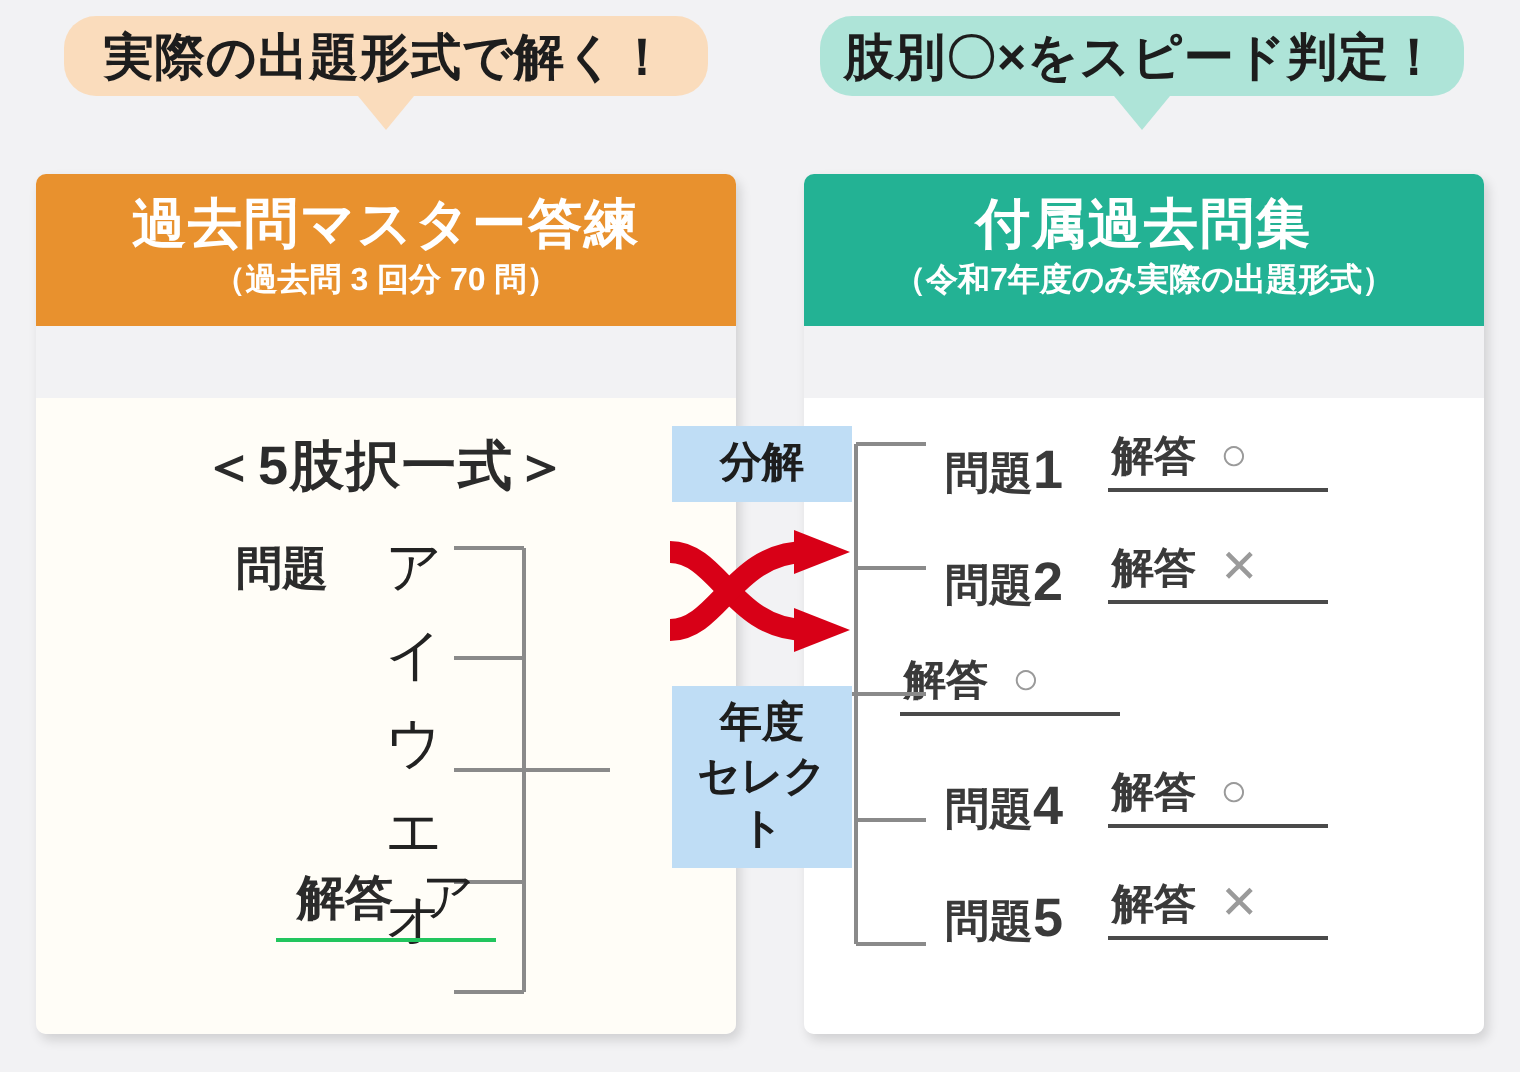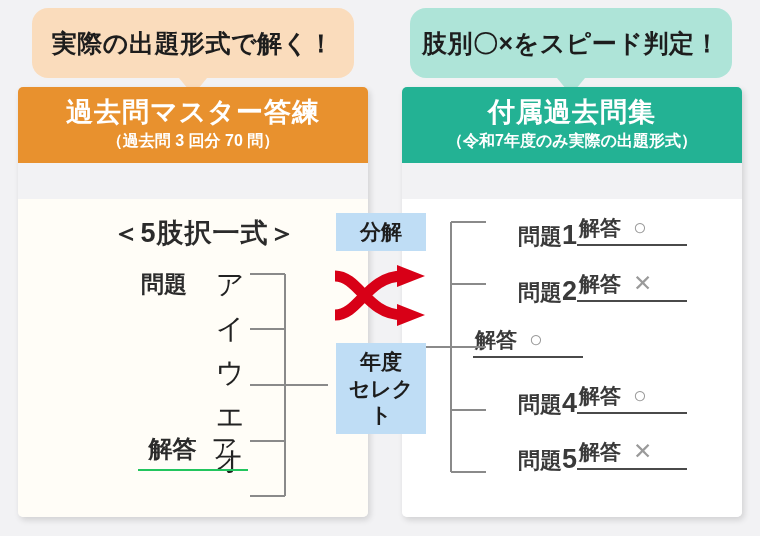--- a/index.html
+++ b/index.html
@@ -12,21 +12,21 @@
     background: #f2f2f4;
     font-family: "Liberation Sans", "DejaVu Sans", sans-serif;
     overflow: hidden;
     position: relative;
   }
 
   
   .bubble {
     position: absolute;
     top: 8px;
-    height: 70px;
+    height: 40px;
     border-radius: 16px;
     display: flex;
     align-items: center;
     justify-content: center;
     font-weight: bold;
     font-size: 25px;
     color: #1d1d1d;
     letter-spacing: 0.5px;
     box-sizing: border-box;
   }
@@ -86,21 +86,20 @@
     font-size: 16px;
     font-weight: bold;
     line-height: 1.3;
     margin-top: 2px;
     letter-spacing: 0px;
   }
 
   .panel-body {
     flex: 1;
     position: relative;
-    padding-left: 23px;
   }
   .panel-left  .panel-body { background: #fffdf7; }
   .panel-right .panel-body { background: #ffffff; }
 
   .format-title {
     text-align: center;
     font-size: 27px;
     font-weight: bold;
     color: #2b2b2b;
     padding-top: 16px;
@@ -185,21 +184,21 @@
     display: flex;
     align-items: center;
     height: 50px;
     margin-bottom: 6px;
   }
   .qa-question {
     width: 104px;
     font-size: 22px;
     font-weight: bold;
     color: #3a3a3a;
-    text-align: right;
+    text-align: center;
     letter-spacing: 0px;
     margin-top: 12px;
   }
   .qa-num {
     font-size: 27px;
     font-weight: bold;
   }
   .qa-answer {
     border-bottom: 2px solid #4a4a4a;
     padding: 0 4px 2px 2px;

